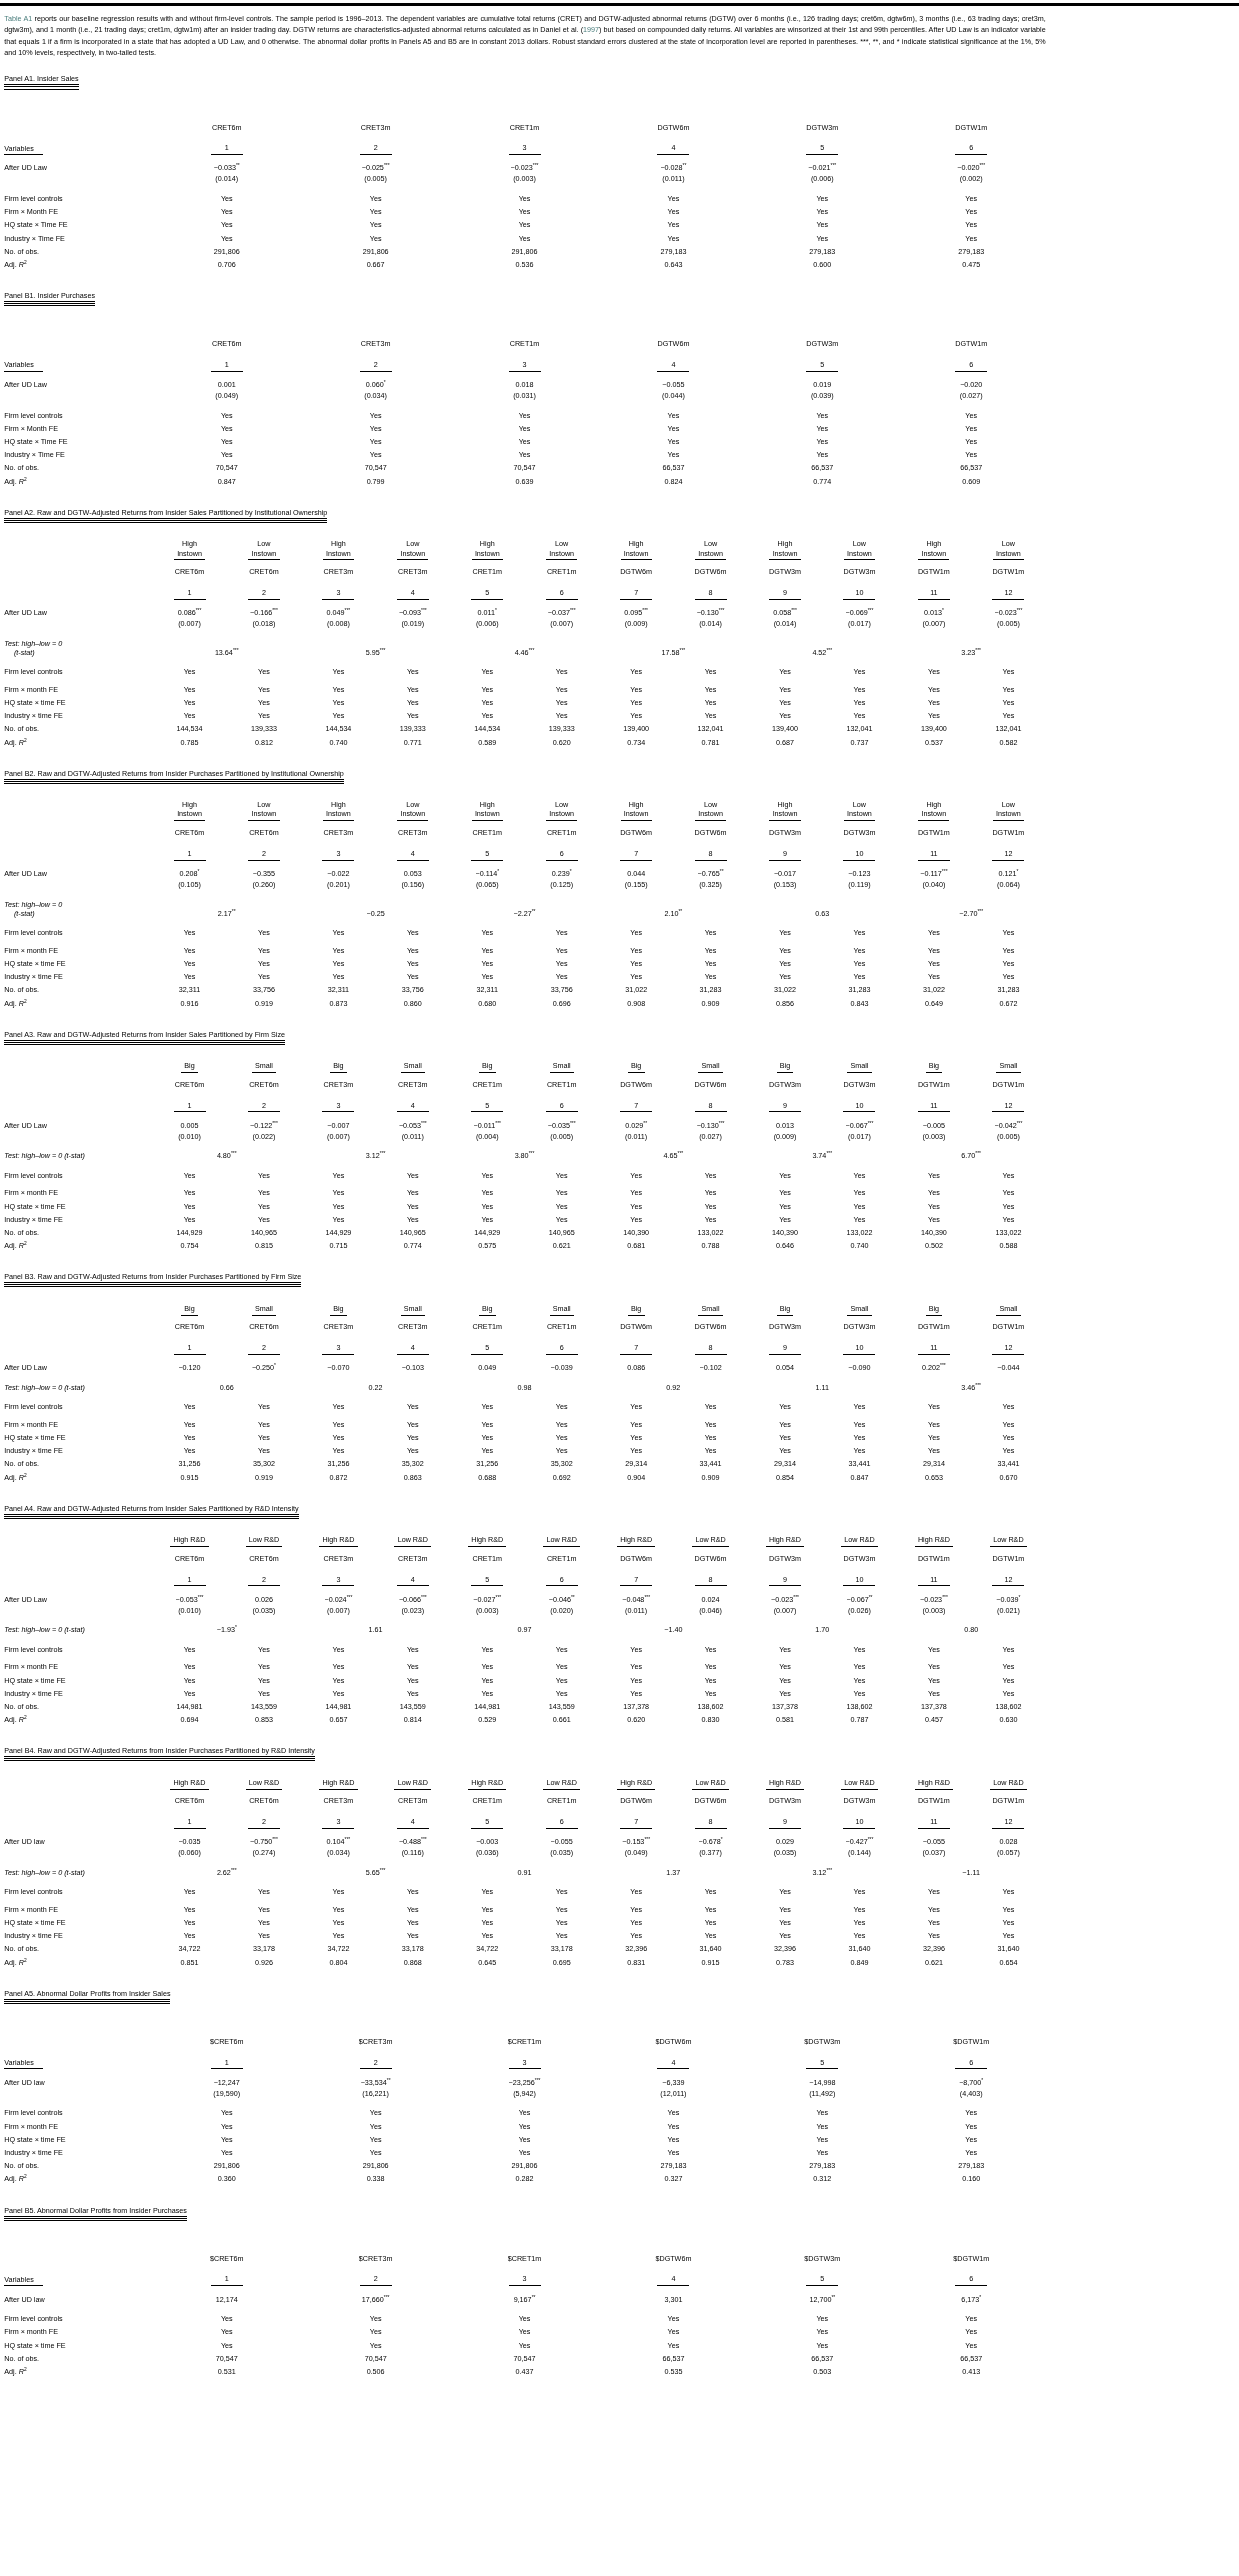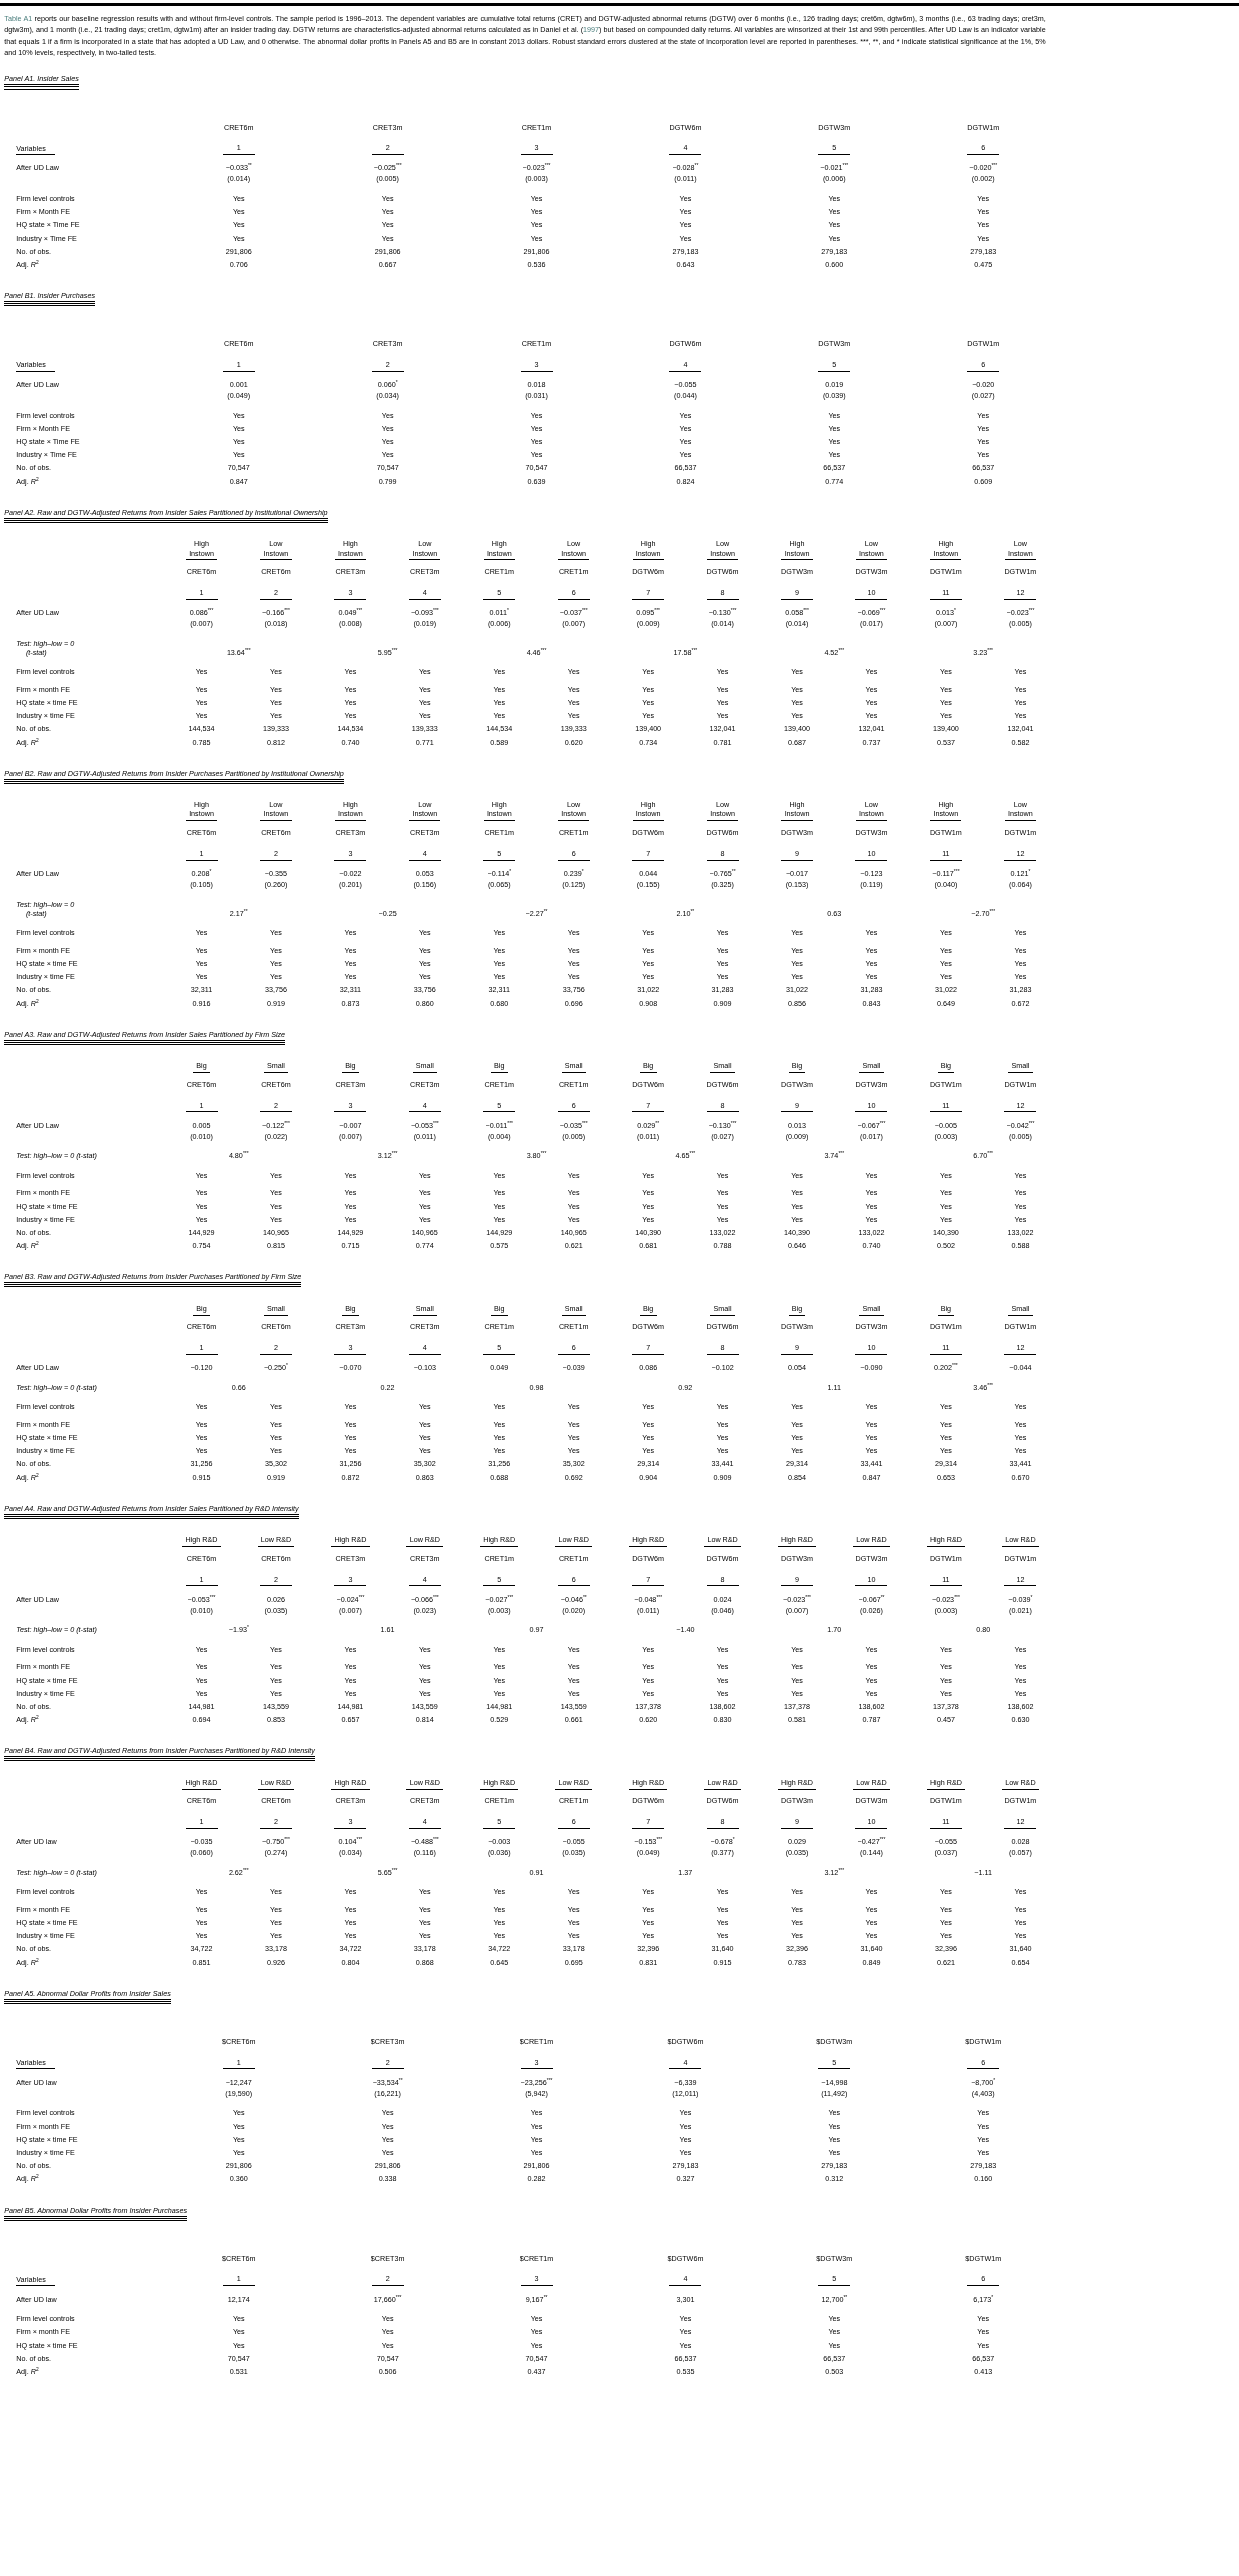--- a/index.html
+++ b/index.html
@@ -2,24 +2,24 @@
 <html style="--link: #4a7d7c;font-size:8.5px"><head>
 <meta charset="utf-8">
 <style>
   html,body{margin:0;padding:0;background:#fff;color:#000;}
   body{font-family:"Liberation Sans",sans-serif;}
   .page{width:1050px;box-sizing:border-box;padding:0 4.3px;}
   .top-rule{height:3.7px;background:#000;margin-top:2.7px;}
   .caption{font-size:7.2px;line-height:1.58;text-align:justify;margin:6.4px 0 16px 0;}
   .caption .link{color:var(--link,#4a7d7c);}
   .panel{margin-bottom:20px;}
-  .panel-title{display:table;font-size:7.2px;font-style:italic;margin-bottom:14px;}
+  .panel-title{display:table;font-size:7.2px;margin-bottom:14px;}
   .pt-text{display:block;padding-bottom:1.1px;border-bottom:0.5px solid #000;margin-bottom:1.1px;}
   .pt-rule{display:block;height:1.1px;border-top:1.1px solid #000;border-bottom:0.5px solid #000;}
-  table.regtable{width:100%;border-collapse:collapse;font-size:7.2px;table-layout:fixed;margin-left:12px;}
+  table.regtable{width:100%;border-collapse:collapse;font-size:7.2px;table-layout:fixed;}
   td{text-align:center;padding:2.1px 1.1px;vertical-align:bottom;}
   td.lab{text-align:left;white-space:nowrap;padding-left:0;}
   .grp-row td{padding-top:2.1px;line-height:1.3;}
   .grp{display:inline-block;border-bottom:1.1px solid #000;padding:0 3.2px 1.6px 3.2px;}
   .dep-row td{padding-top:4.8px;}
   .cols6 .dep-row td{padding-top:19px;}
   .num-row td{padding-top:9.6px;}
   .num{display:inline-block;border-bottom:1.1px solid #000;min-width:32px;padding-bottom:1.6px;}
   .varlab{display:inline-block;border-bottom:1.6px double #000;padding-bottom:1.1px;padding-right:9.6px;text-align:right;}
   .coef-row td{padding-top:6.4px;}

